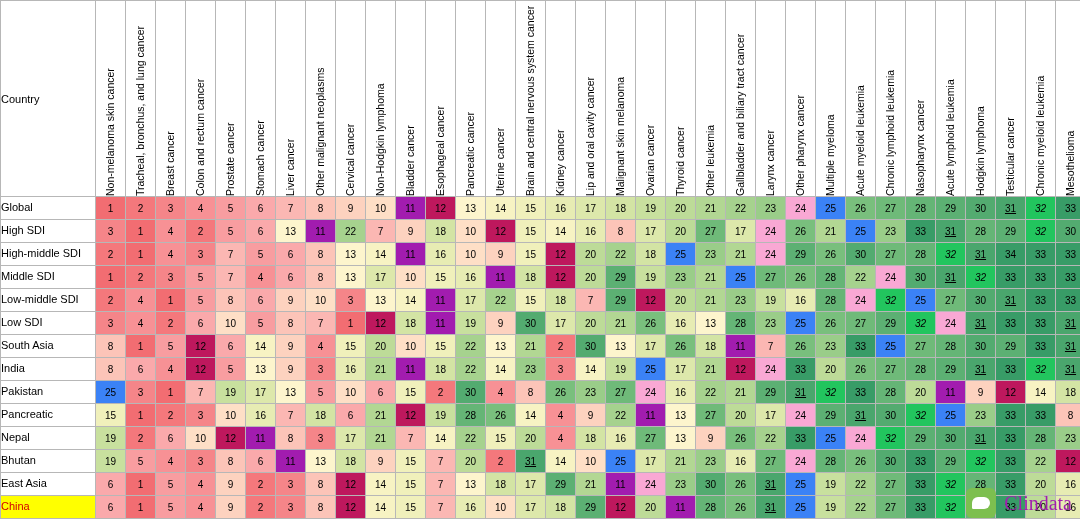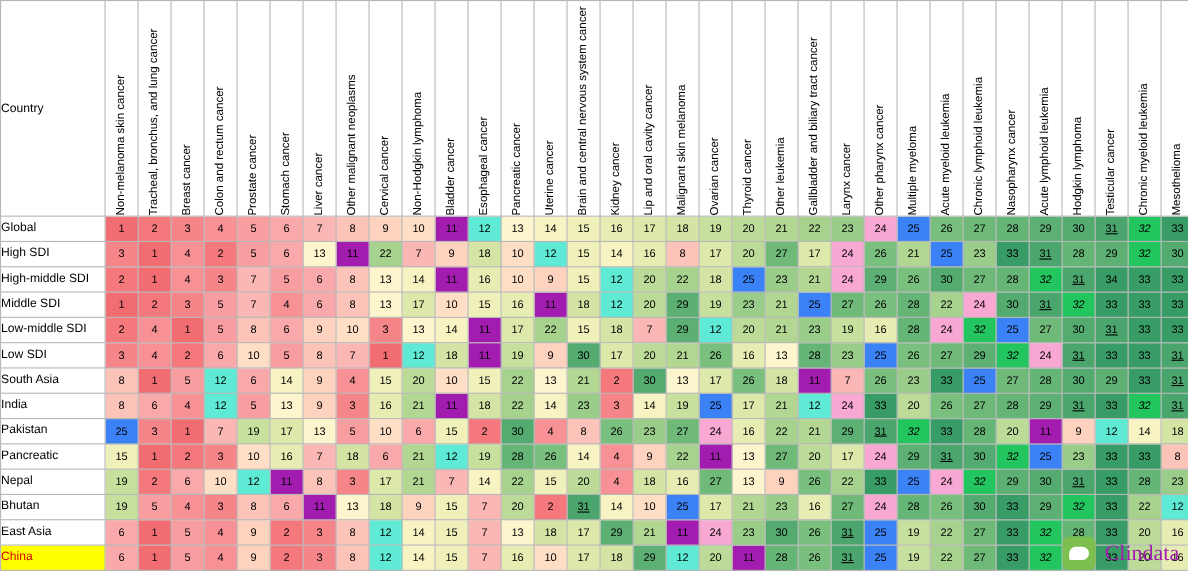--- a/index.html
+++ b/index.html
@@ -87,21 +87,21 @@
   .c2 { background: #f4787c; }
   .c3 { background: #f58589; }
   .c4 { background: #f79195; }
   .c5 { background: #f89da0; }
   .c6 { background: #faa9ab; }
   .c7 { background: #fbb7b3; }
   .c8 { background: #fcc4b8; }
   .c9 { background: #fdd2bf; }
   .c10 { background: #fedfc6; }
   .c11 { background: #a21caf; }
-  .c12 { background: #5eead4; }
+  .c12 { background: #be185d; }
   .c13 { background: #fdf5cd; }
   .c14 { background: #f7f3c3; }
   .c15 { background: #f0f0bb; }
   .c16 { background: #e7ecb3; }
   .c17 { background: #dde8ab; }
   .c18 { background: #d3e4a4; }
   .c19 { background: #c8e09e; }
   .c20 { background: #bddb98; }
   .c21 { background: #b2d793; }
   .c22 { background: #a6d28e; }

